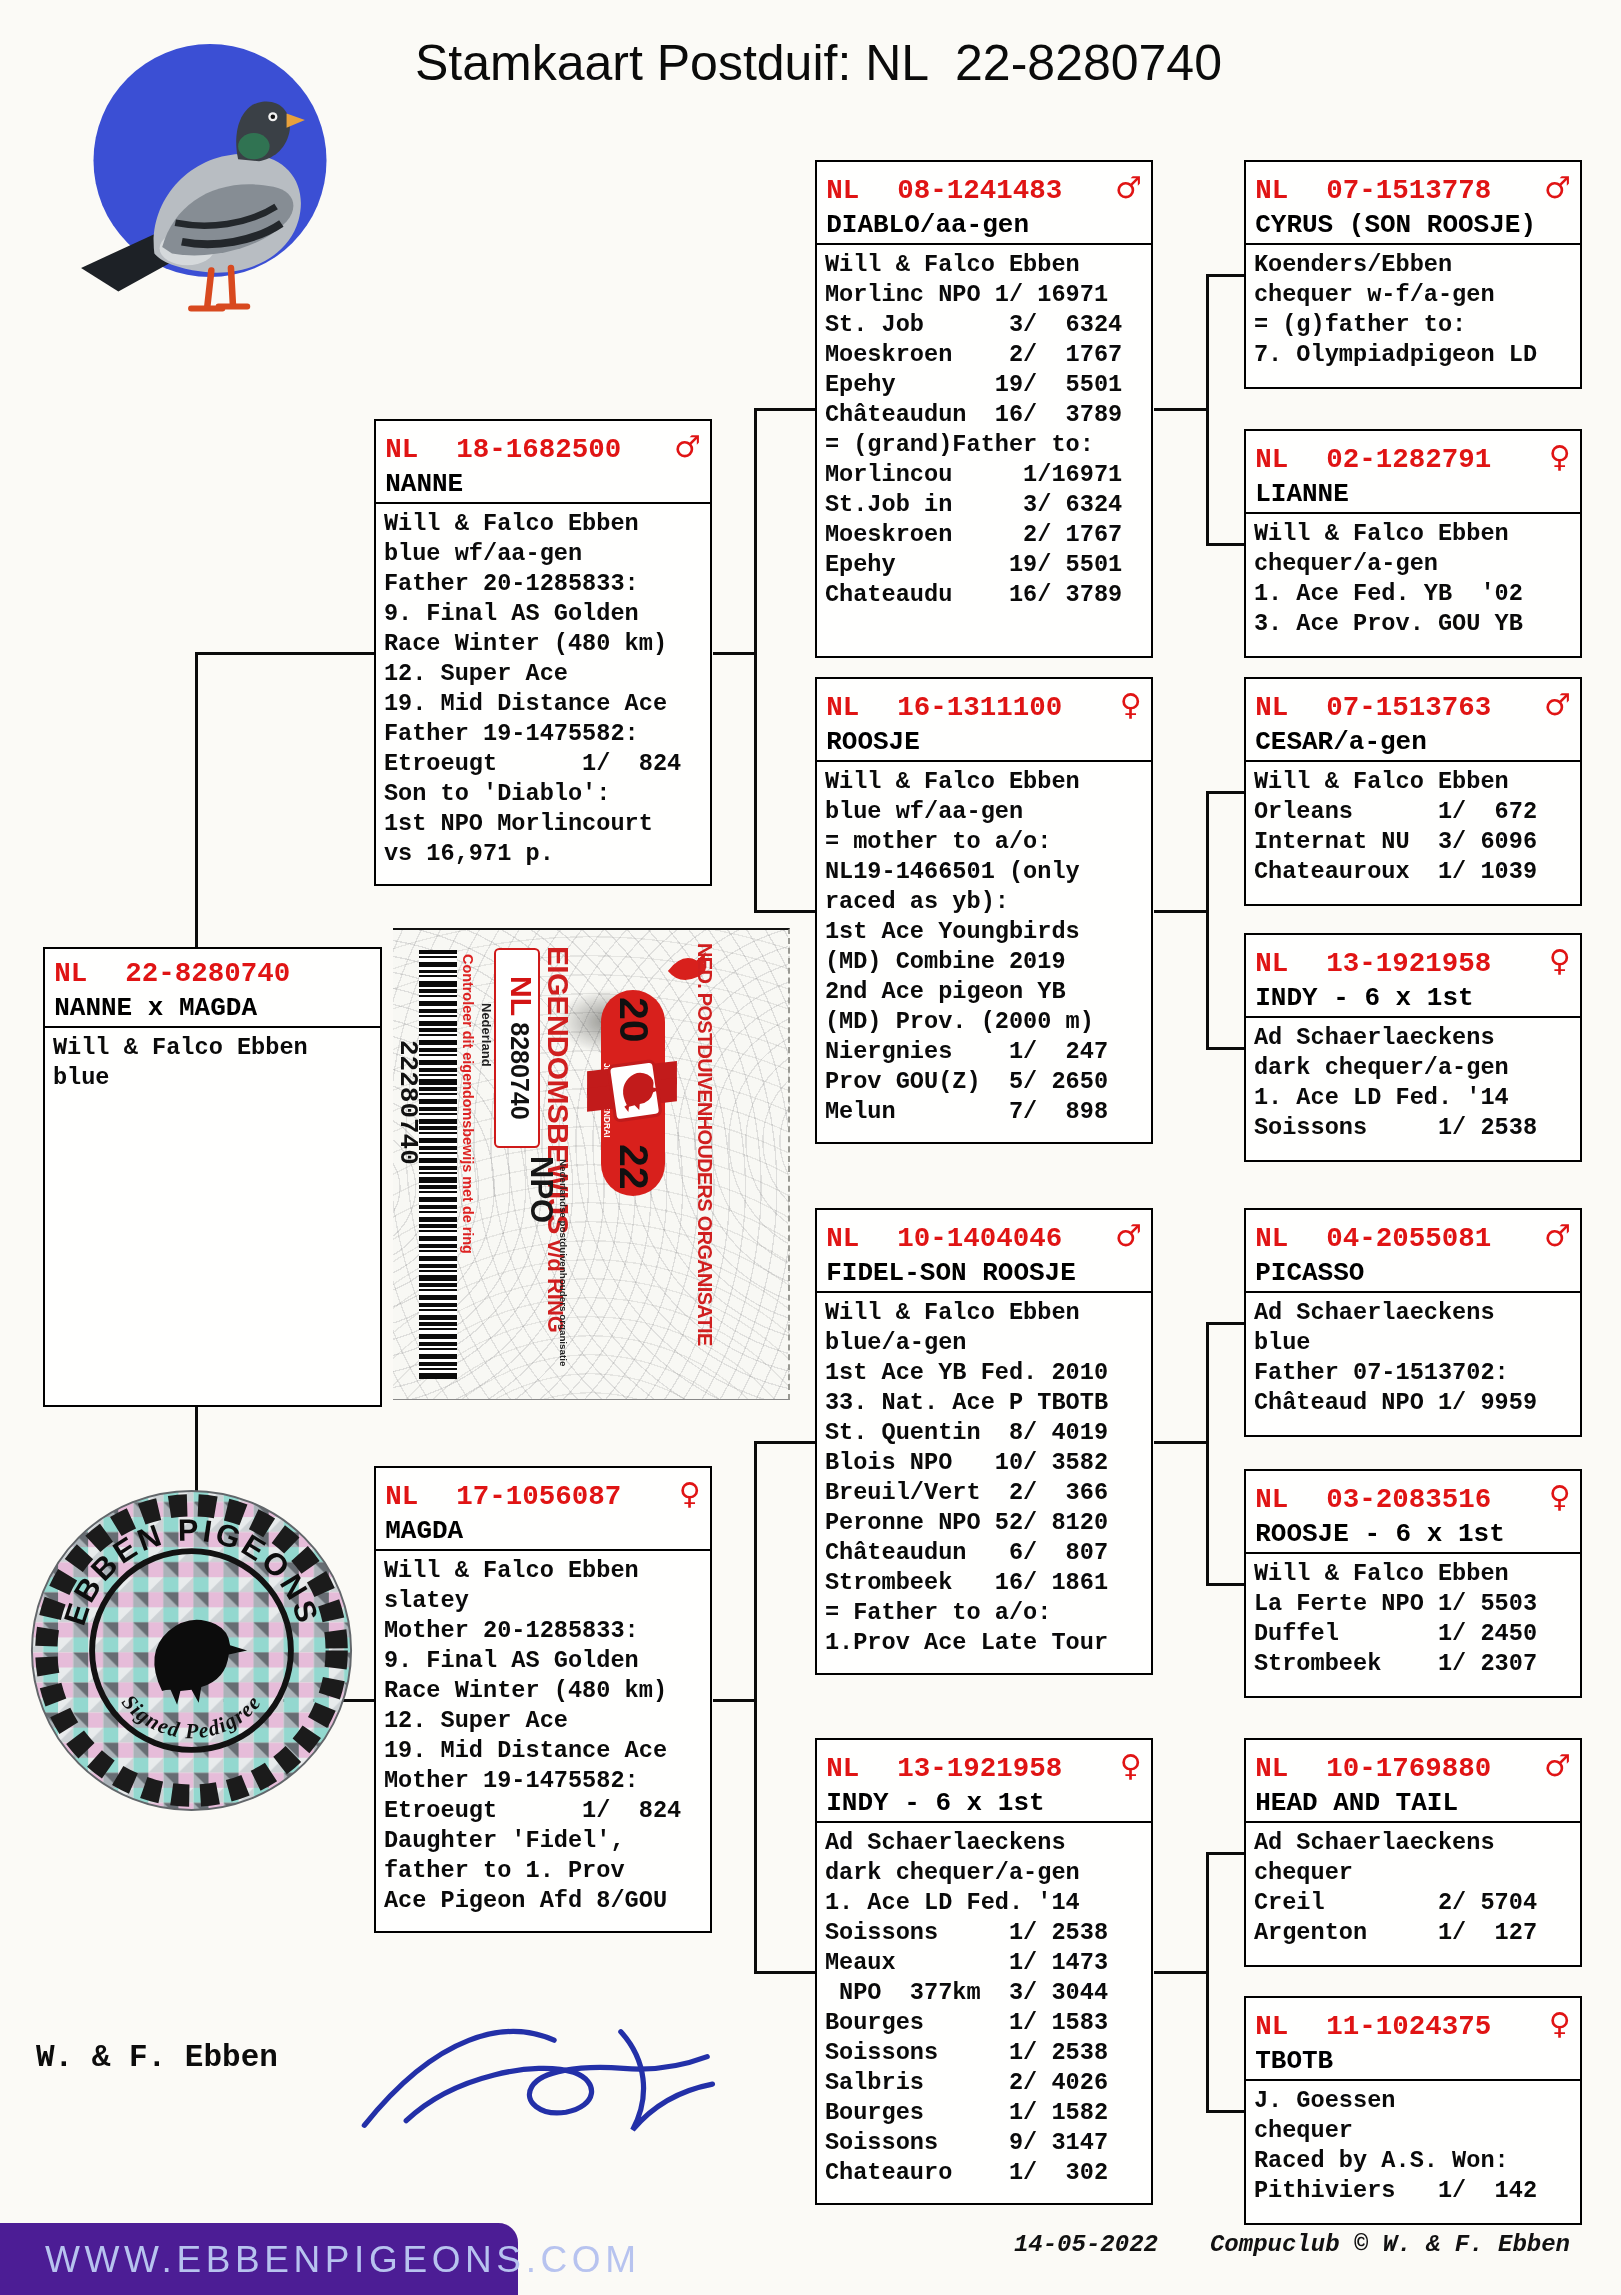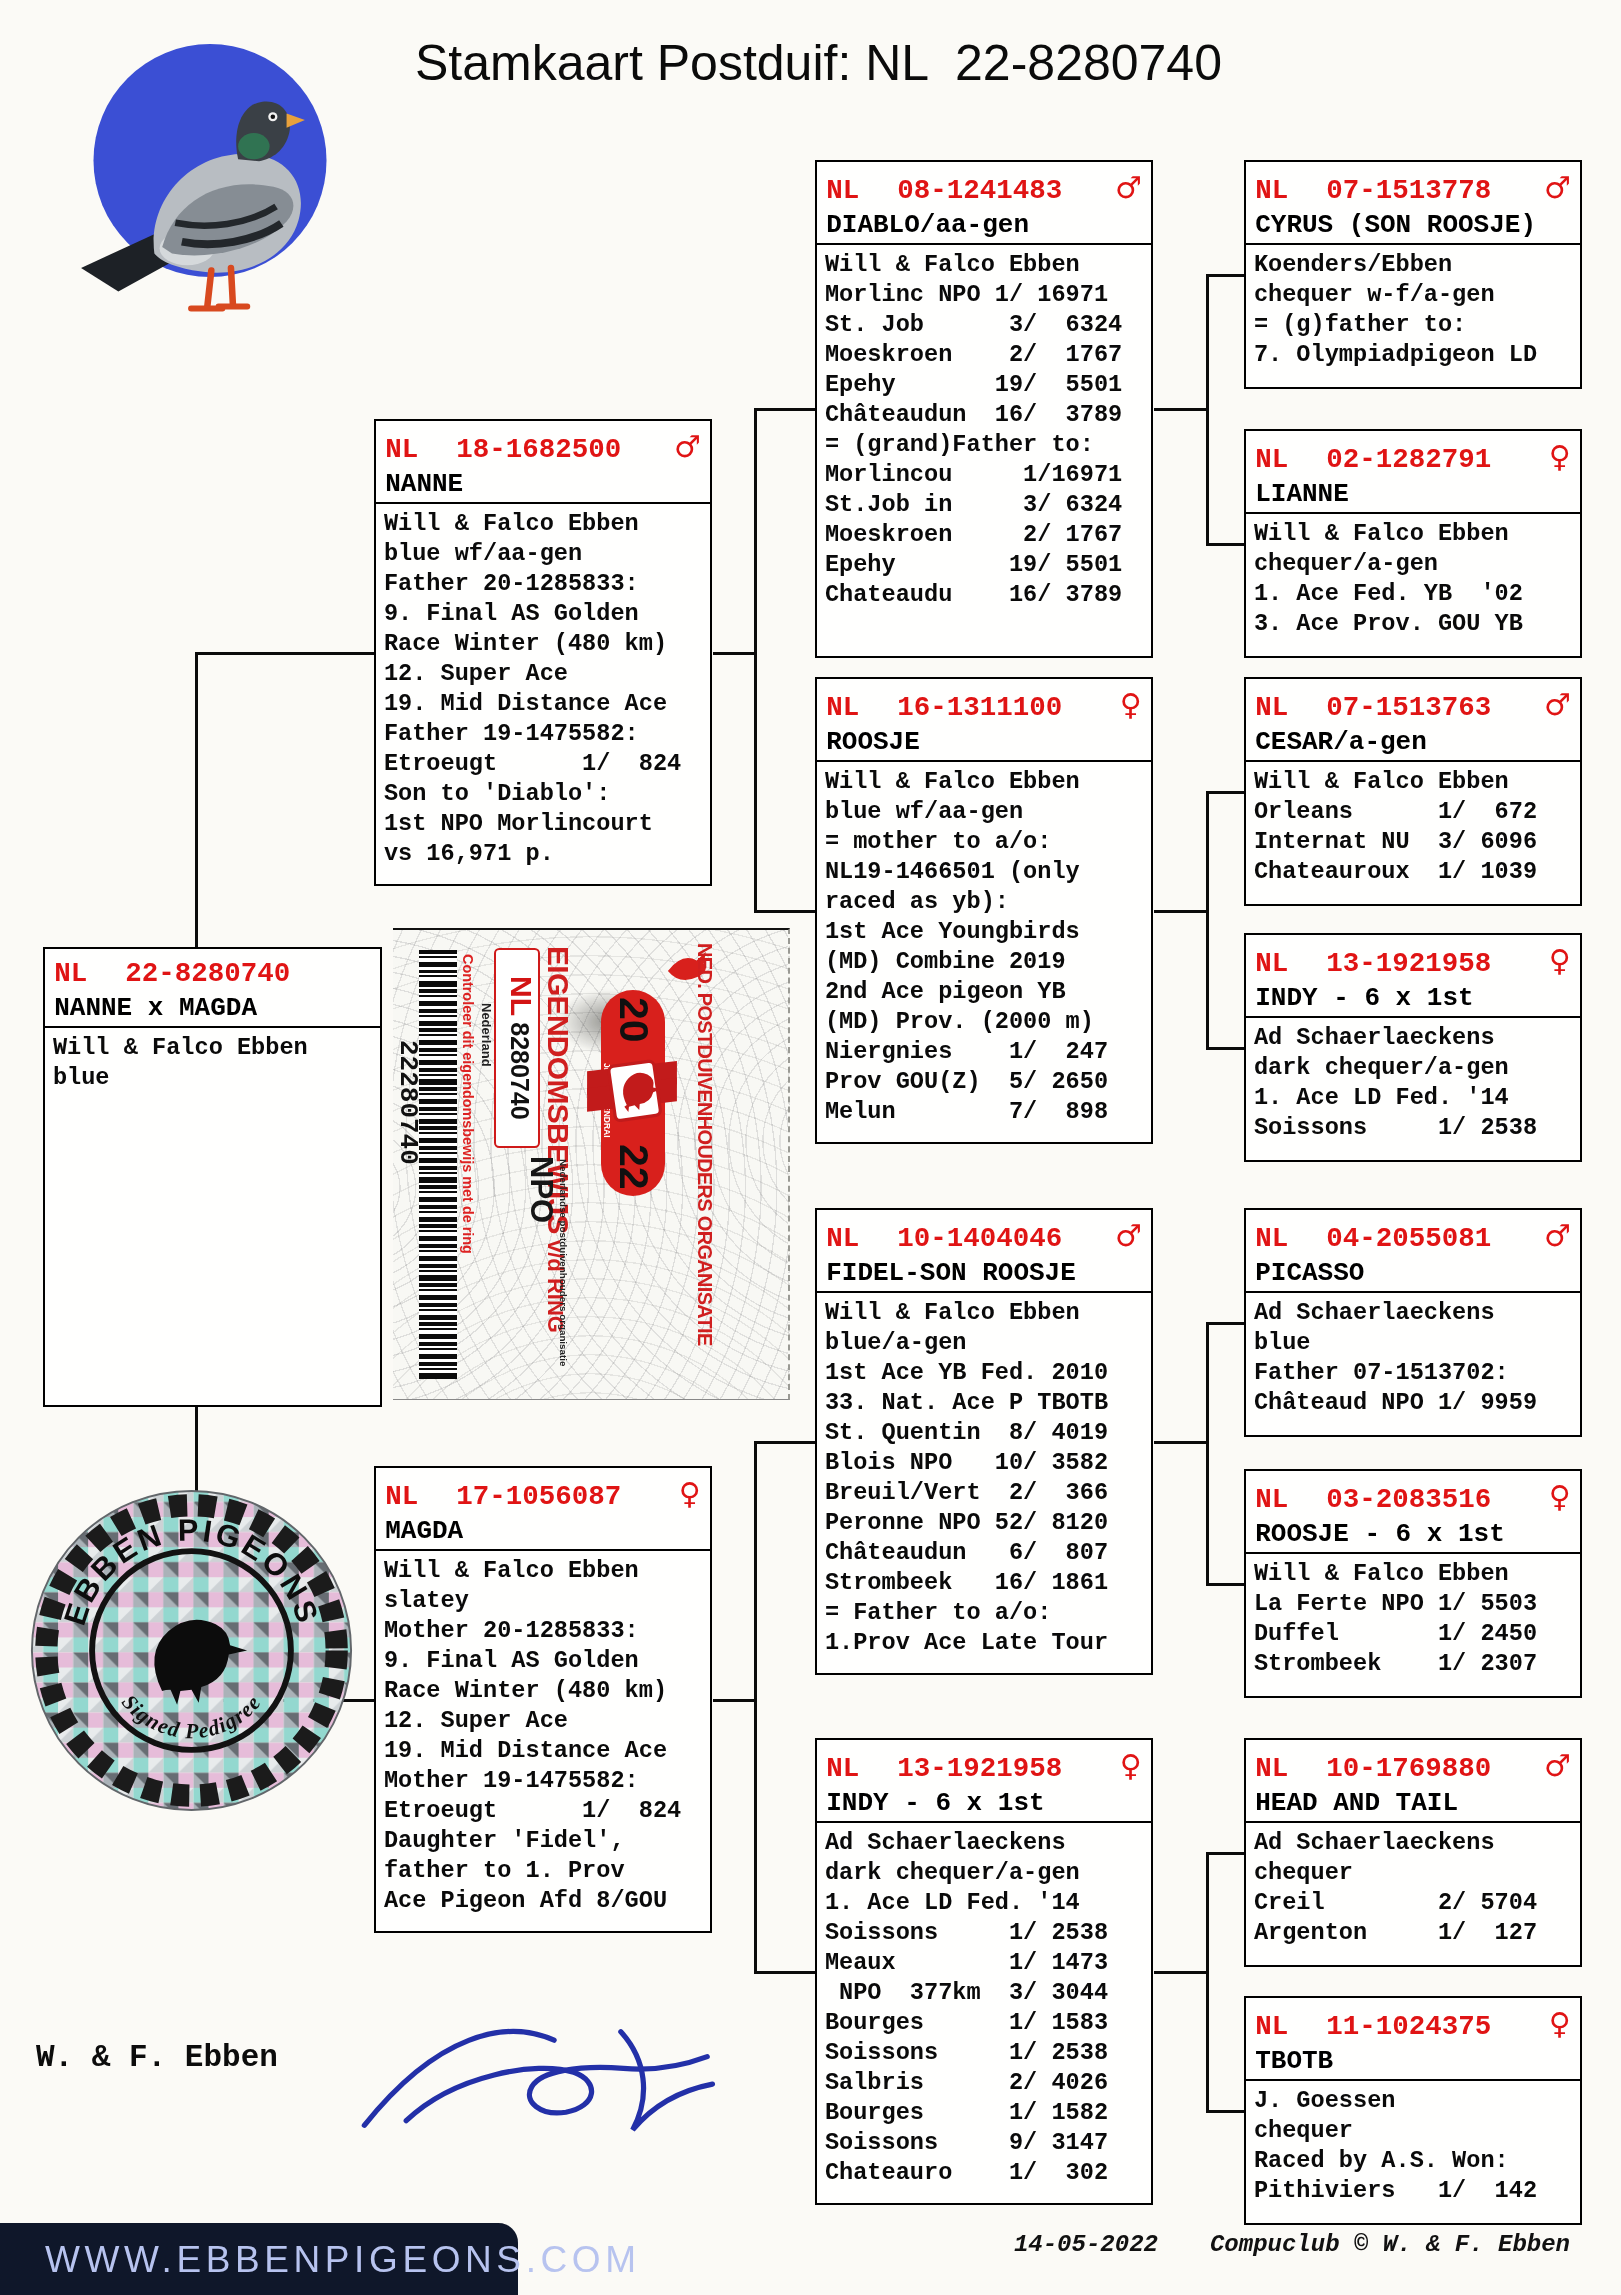--- a/index.html
+++ b/index.html
@@ -68,21 +68,21 @@
   .c-org{position:absolute;left:300px;top:13px;height:452px;font:700 20px "Liberation Sans",sans-serif;
       letter-spacing:-0.7px;color:#d01f1f;}
   
   .pigeon-logo{position:absolute;left:56px;top:31px;}
   .holo{position:absolute;left:27.5px;top:1487px;}
   .signature{position:absolute;left:346px;top:2004px;}
   
   .owner{position:absolute;left:36px;top:1996px;font:700 31px "Liberation Mono",monospace;color:#0c0c0c;margin-top:44px;}
   .address{position:absolute;left:36px;top:2043px;font:600 26px/37px "Liberation Mono",monospace;
       color:#0c0c0c;white-space:pre;}
-  .banner{position:absolute;left:0;top:2223px;width:518px;height:73px;background:#0f172a;
+  .banner{position:absolute;left:0;top:2223px;width:518px;height:73px;background:#4c1d95;
       border-radius:0 19.6px 0 0;display:flex;align-items:center;}
   .banner span{padding-left:45px;font-family:"Liberation Sans",sans-serif;font-size:37px;
       letter-spacing:4.6px;color:#b7c3ef;}
   .datecredit{position:absolute;right:51px;top:2231px;font:italic 600 24px "Liberation Mono",monospace;
       color:#111;white-space:pre;}
   .datecredit .gap{display:inline-block;width:52px;}
 </style>
 </head>
 <body>
 

